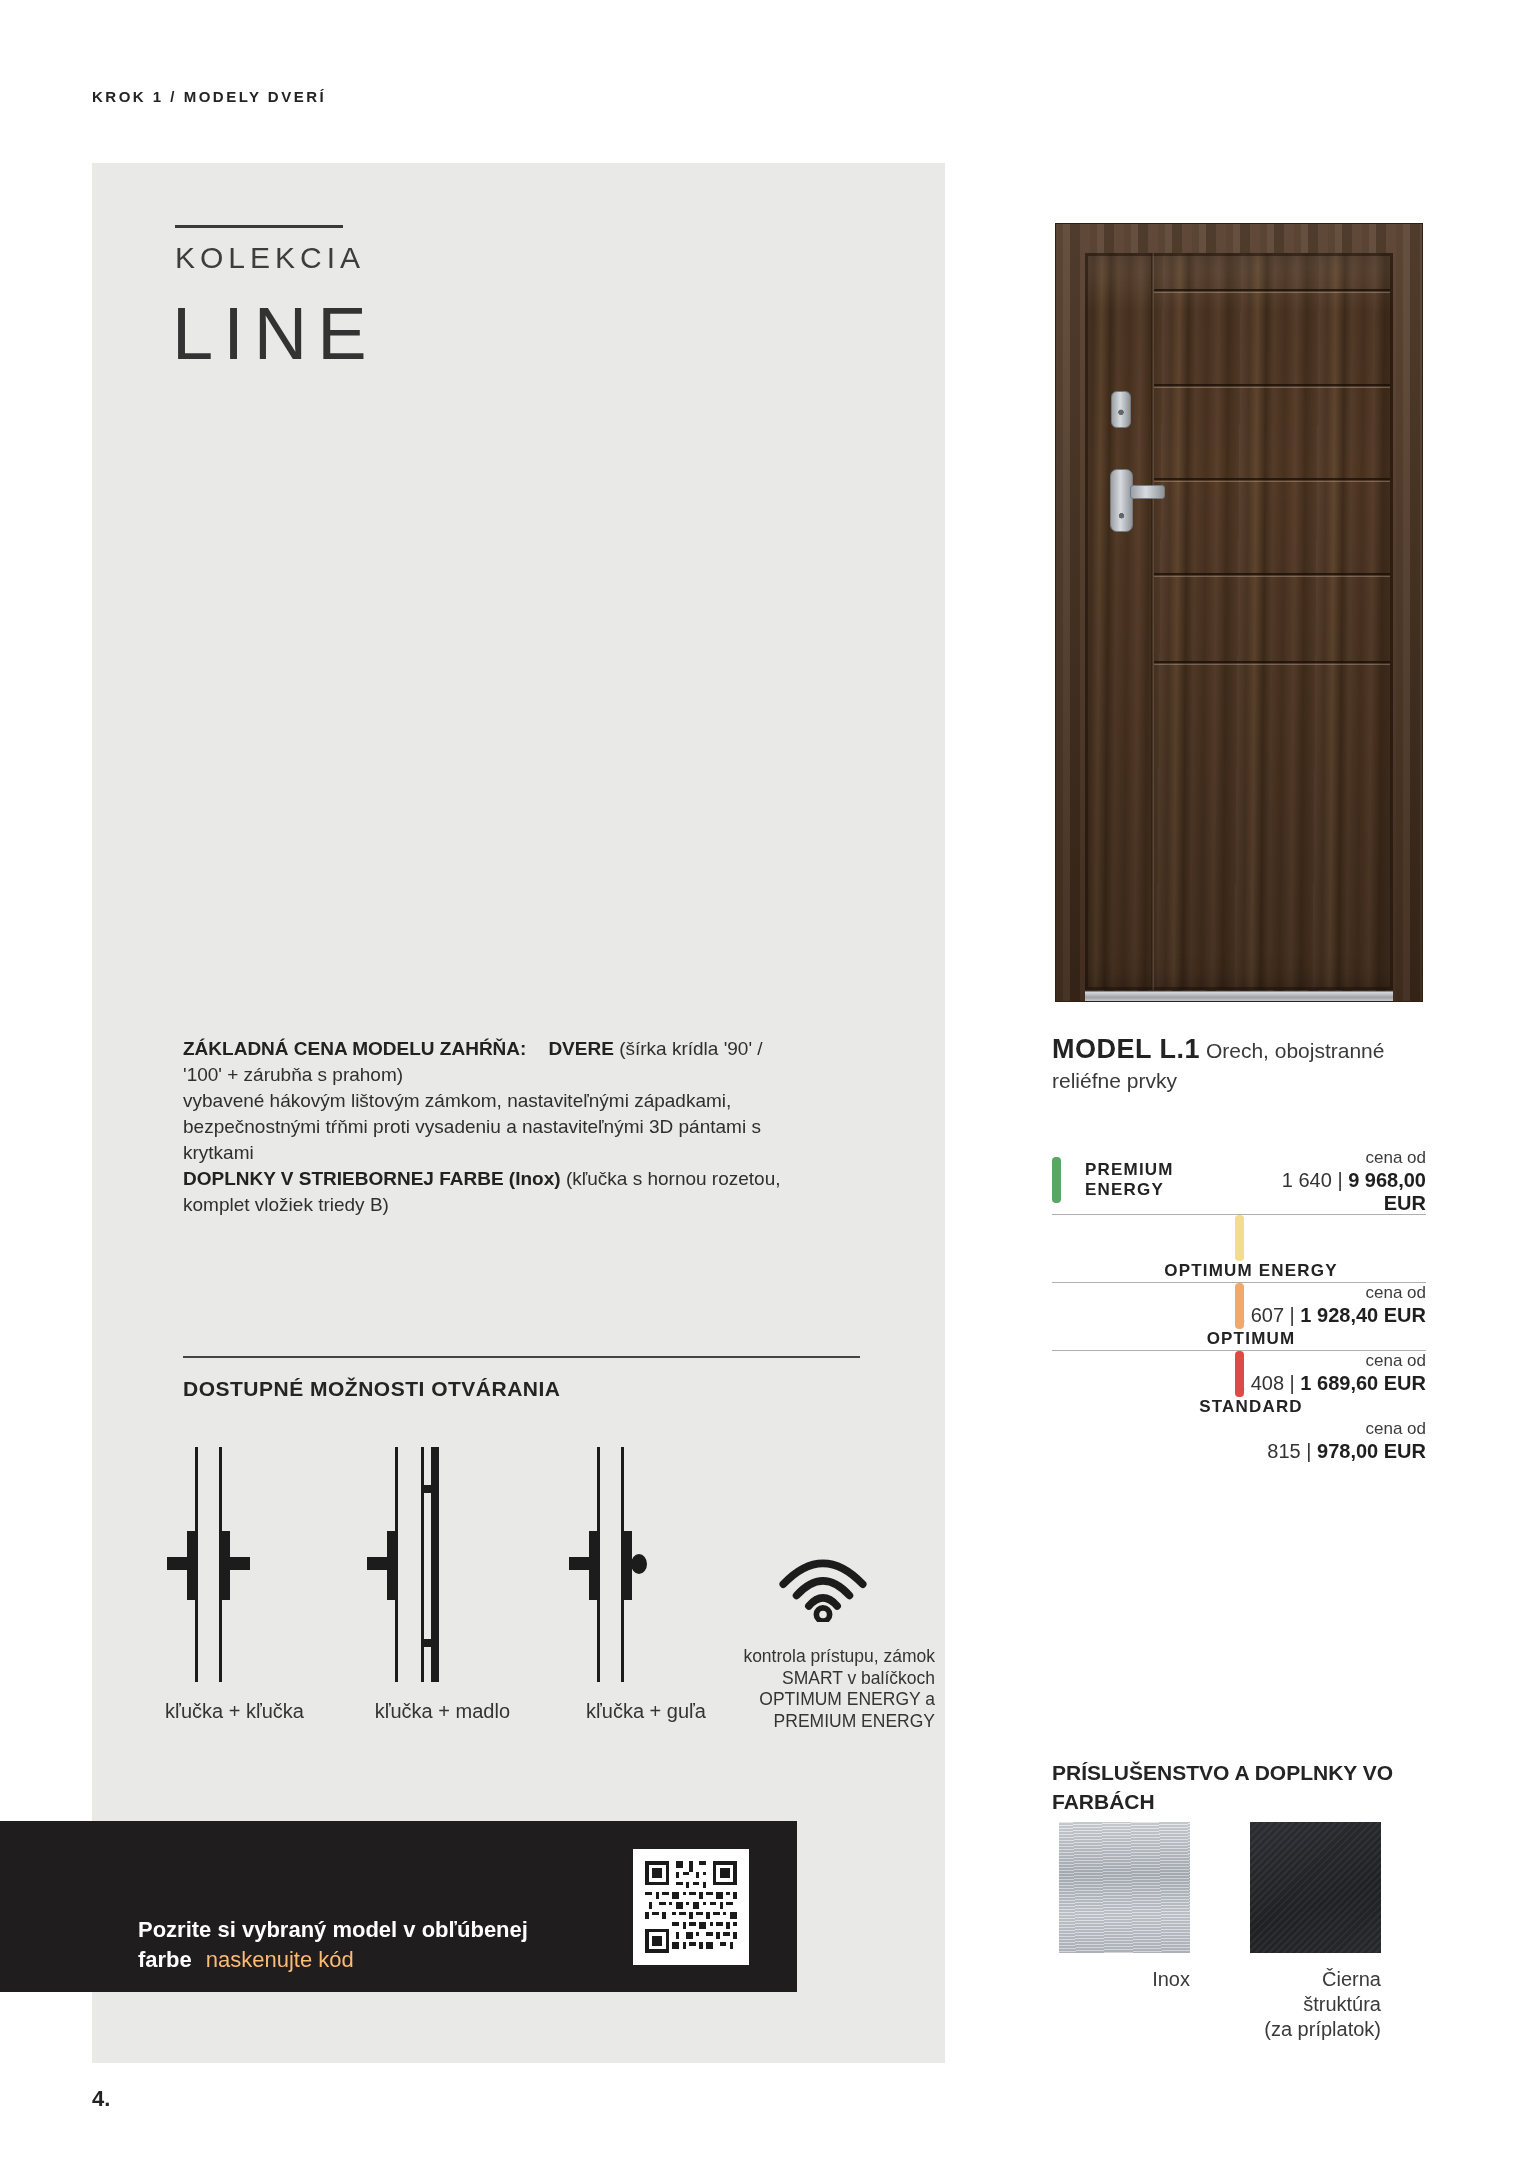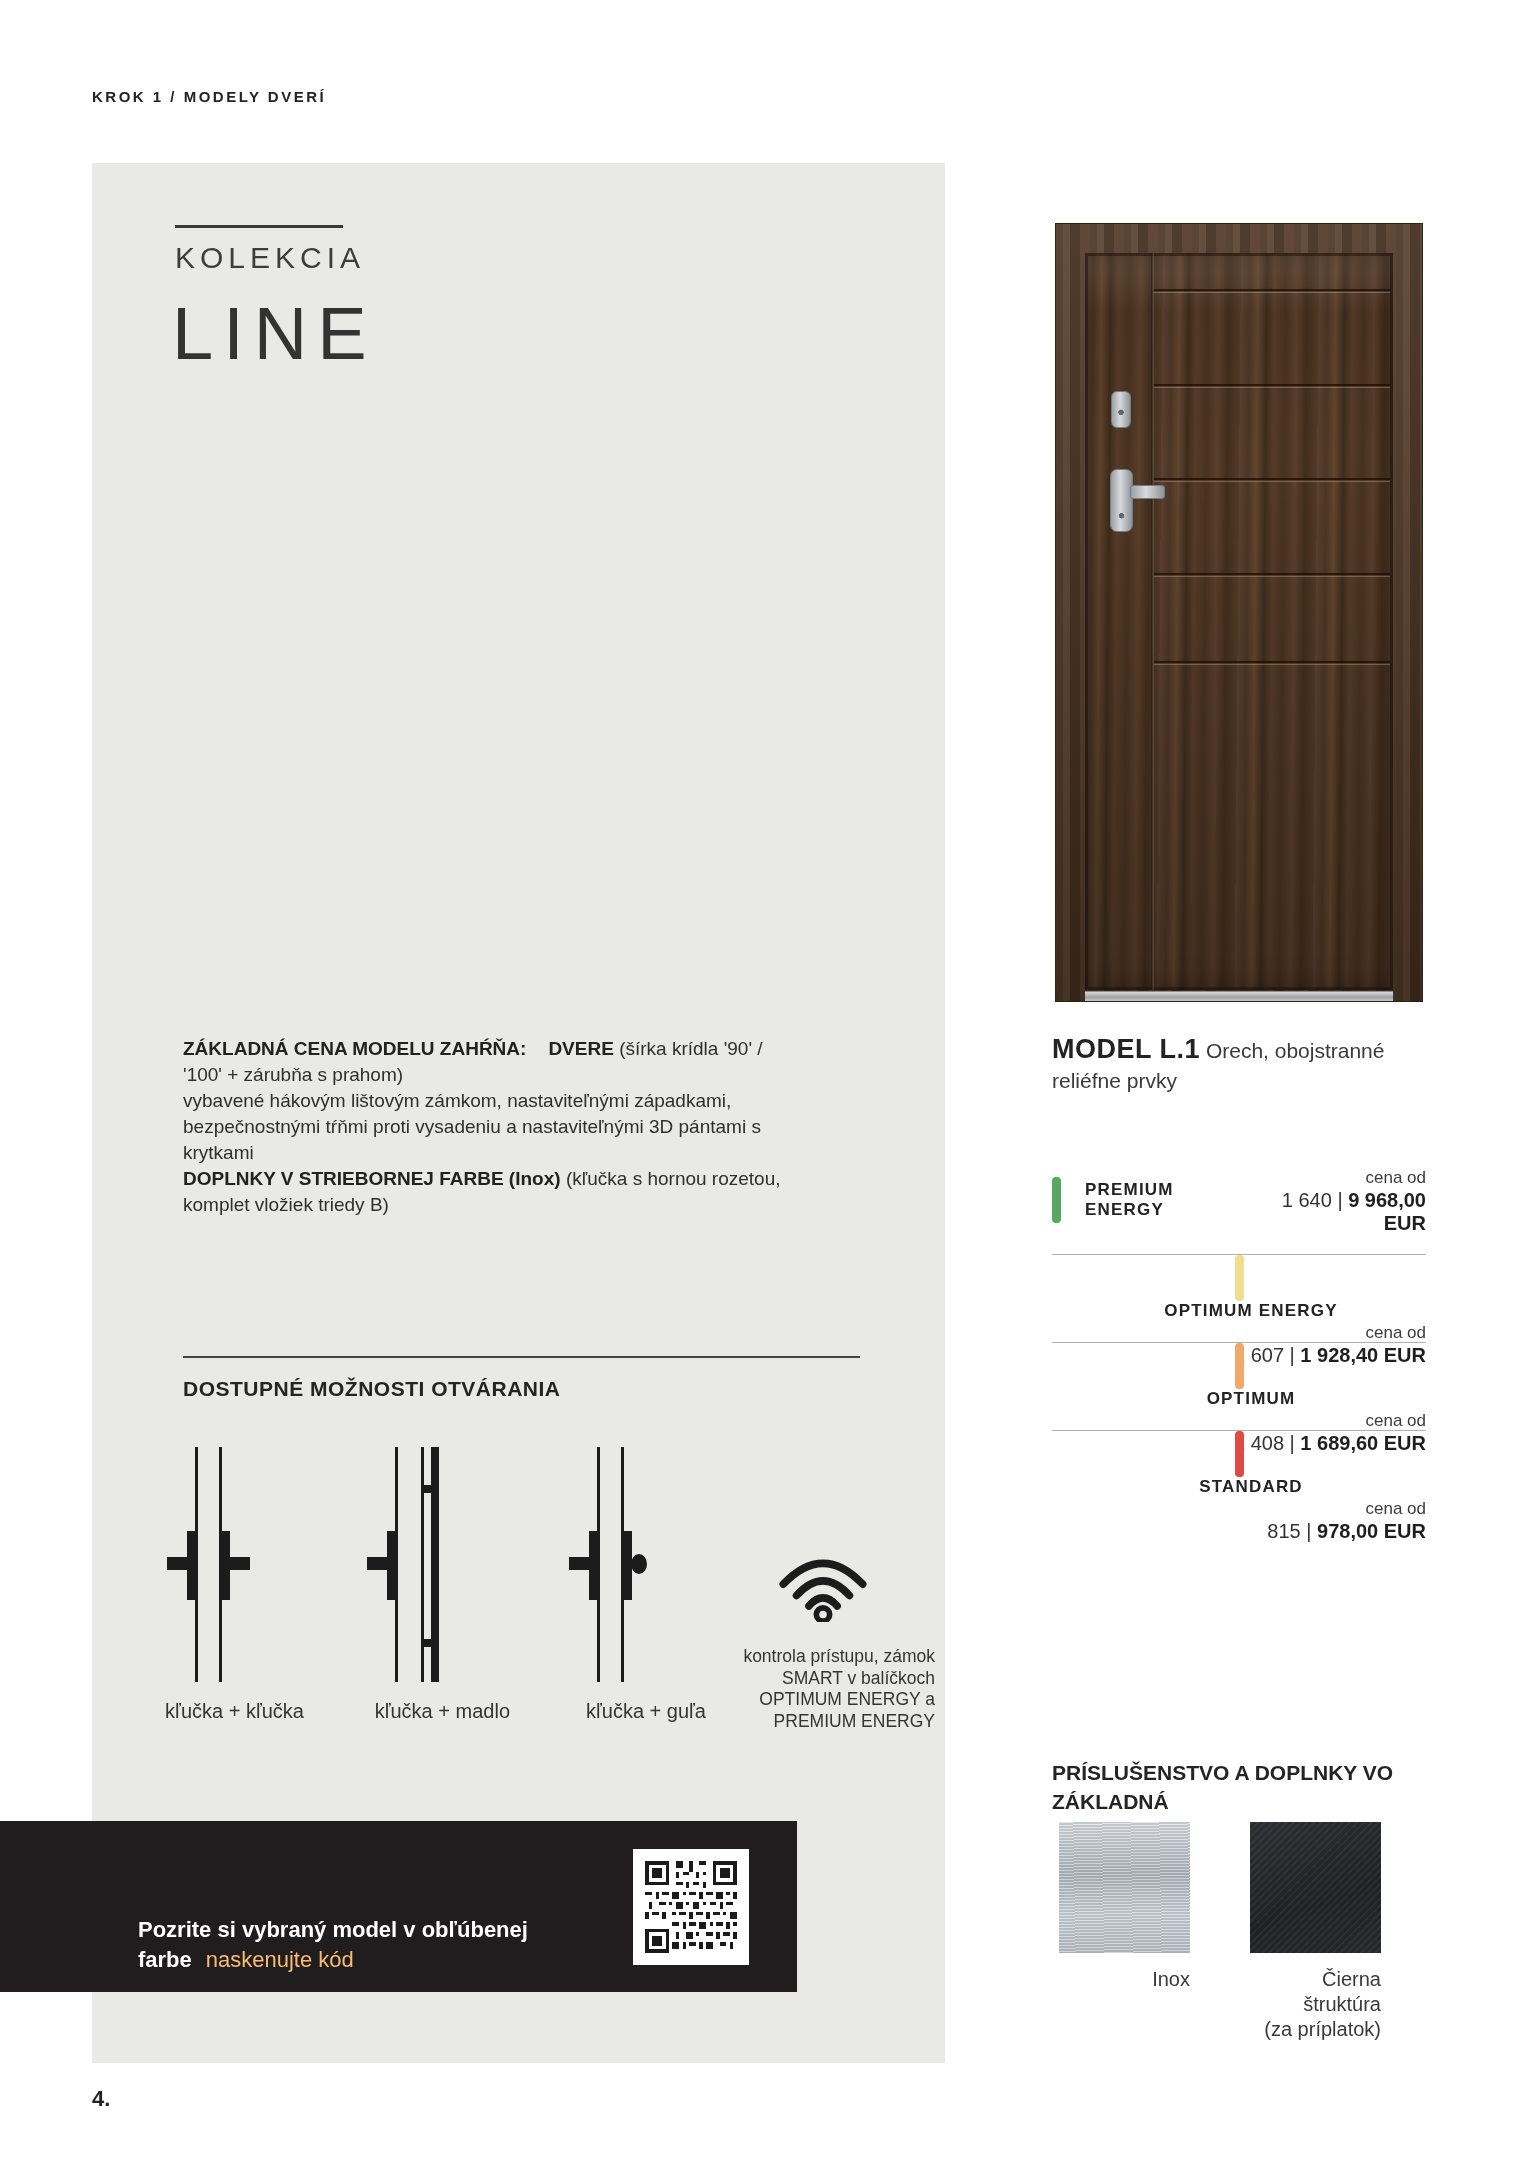--- a/index.html
+++ b/index.html
@@ -58,21 +58,21 @@
   .hw-base { left:25px; top:216px; width:23px; height:63px; border-radius:7px;
     background: radial-gradient(circle at 50% 75%, #5f666c 0 2.5px, rgba(0,0,0,0) 3px), linear-gradient(90deg,#9aa0a6,#d7dbde 45%,#8d9398); }
   .hw-arm { left:45px; top:232px; width:35px; height:14px; border-radius:3px; }
   .threshold { position:absolute; left:29px; right:29px; bottom:0; height:10px;
     background:linear-gradient(180deg,#d8dadc,#9fa3a7 60%,#c7cacd); border-top:1px solid #8b8f93; }
 
   
   .model-title { left:1052px; top:1034px; width:382px; font-size:21px; line-height:30px; color:#3a3a3a; }
   .model-title b { font-size:27px; color:#232323; letter-spacing:.5px; }
   .price-list { left:1052px; top:1146px; width:374px; }
-  .tier { position:relative; height:68px; display:flex; align-items:center;margin-top:20px; }
+  .tier { position:relative; height:68px; display:flex; align-items:center; }
   .tier + .tier { border-top:1px solid #b0b0b0;flex-direction:column; }
   .tier-bar { width:9px; height:46px; border-radius:4px; flex:0 0 auto; }
   .tier-name { margin-left:24px; font-weight:bold; font-size:17px; letter-spacing:1.2px; color:#232323; }
   .tier-right { margin-left:auto; text-align:right; line-height:23px; }
   .cena-od { font-size:17px; color:#3c3c3c; }
   .tier-price { font-size:20px; color:#333; }
   .tier-price b { color:#1f1f1f; }
 
   
   .acc-title { left:1052px; top:1758px; width:380px; font-size:21px; font-weight:bold; line-height:29px; color:#242424; }
@@ -252,21 +252,21 @@
           <path d="M2 13h1v2h-1zM5 13h2v1h-2zM8 13h1v1h-1zM10 13h2v2h-2zM13 13h1v1h-1zM15 13h2v2h-2zM18 13h1v1h-1zM20 13h2v1h-2zM23 13h1v2h-1zM25 13h2v1h-2z"></path>
           <path d="M1 16h1v2h-1zM3 16h2v1h-2zM6 16h1v2h-1zM9 16h1v1h-1zM11 16h2v1h-2zM14 16h1v2h-1zM16 16h2v1h-2zM19 16h1v2h-1zM21 16h2v1h-2zM24 16h1v1h-1zM26 16h2v2h-2z"></path>
           <path d="M9 19h2v1h-2zM12 19h1v2h-1zM14 19h2v1h-2zM17 19h2v2h-2zM20 19h1v1h-1zM22 19h2v1h-2zM25 19h1v2h-1zM27 19h1v1h-1z"></path>
           <path d="M10 22h1v2h-1zM13 22h2v2h-2zM16 22h1v1h-1zM19 22h2v1h-2zM22 22h1v2h-1zM24 22h2v1h-2zM27 22h1v2h-1z"></path>
           <path d="M9 25h2v2h-2zM12 25h1v2h-1zM14 25h2v1h-2zM17 25h1v2h-1zM19 25h2v2h-2zM23 25h2v1h-2zM26 25h1v2h-1z"></path>
         </g>
       </svg>
     </div>
   </div>
 
-  <div class="abs acc-title">PRÍSLUŠENSTVO A DOPLNKY VO ZÁKLADNÁ</div>
+  <div class="abs acc-title">PRÍSLUŠENSTVO A DOPLNKY VO FARBÁCH</div>
   <div class="abs swatches">
     <div class="swatch-item">
       <div class="swatch swatch-inox"></div>
       <div class="swatch-label">Inox</div>
       <div class="swatch-note"></div>
     </div>
     <div class="swatch-item">
       <div class="swatch swatch-black"></div>
       <div class="swatch-label">Čierna štruktúra</div>
       <div class="swatch-note">(za príplatok)</div>

